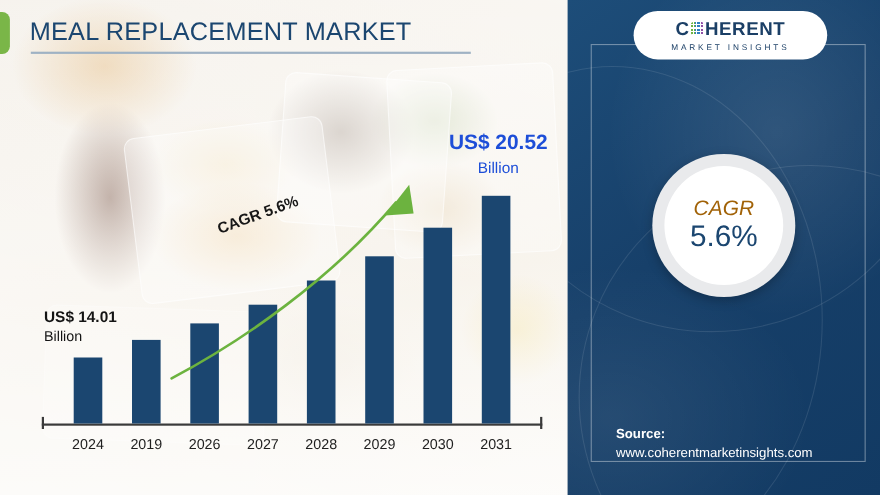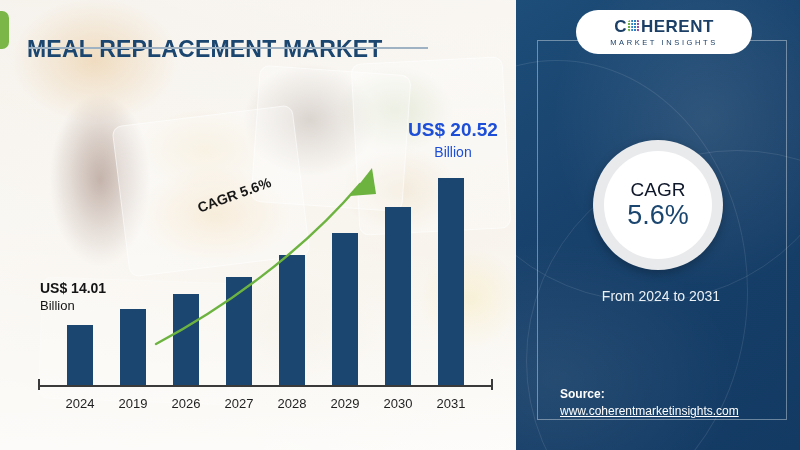--- a/index.html
+++ b/index.html
@@ -46,22 +46,22 @@
   
   .wash{position:absolute;inset:0;background:linear-gradient(to bottom,rgba(255,255,255,.28) 0%,rgba(255,255,255,.46) 55%,rgba(255,255,255,.72) 100%);}
 
   
   .green-tab{
     position:absolute;left:-8px;top:11px;width:17px;height:38px;
     background:#7ab648;border-radius:7px;
   }
   .title{
     position:absolute;left:27px;top:15px;
-    font-size:23px;font-weight:bold;letter-spacing:.2px;
-    color:#1b4670;white-space:nowrap;margin-top:21px;
+    font-size:23px;font-weight:normal;letter-spacing:.2px;
+    color:#1b4670;white-space:nowrap;
   }
   .title-rule{
     position:absolute;left:28px;top:47px;width:400px;height:2px;
     background:#9fb2c4;
   }
 
   
   .chart{position:absolute;left:0;top:0;width:516px;height:450px;}
   .axis-line{position:absolute;left:38px;top:385px;width:455px;height:2px;background:#3a3a3a;}
   .axis-cap{position:absolute;width:2px;height:11px;background:#3a3a3a;top:379px;}
@@ -122,31 +122,31 @@
   .cagr-ring{
     position:absolute;left:77px;top:140px;width:130px;height:130px;
     border-radius:50%;background:#e9eaec;
     box-shadow:0 3px 10px rgba(0,0,0,.25);
   }
   .cagr-disc{
     position:absolute;left:11px;top:11px;width:108px;height:108px;border-radius:50%;
     background:#ffffff;display:flex;flex-direction:column;
     align-items:center;justify-content:center;
   }
-  .cagr-word{font-size:19px;color:#0f172a;line-height:1;}
+  .cagr-word{font-size:19px;color:#a16207;line-height:1;font-style:italic;}
   .cagr-num{font-size:27px;font-weight:normal;color:#1b4670;line-height:1.1;margin-top:2px;}
   .range{
     position:absolute;left:21px;top:288px;width:248px;text-align:center;
     font-size:14px;color:#ecf1f6;
   }
   .source{
     position:absolute;left:44px;top:386px;width:230px;color:#ffffff;line-height:1.45;
   }
   .source .lbl{font-size:12px;font-weight:bold;}
-  .source .url{font-size:12px;text-decoration:underline;}
+  .source .url{font-size:12px;}
 </style>
 </head>
 <body>
 
 <div id="root">
 
   <div class="left-pane">
     <div class="photo"></div>
     <div class="lid a"></div>
     <div class="lid b"></div>
@@ -215,20 +215,19 @@
       <div class="logo-sub">MARKET INSIGHTS</div>
     </div>
 
     <div class="cagr-ring">
       <div class="cagr-disc">
         <div class="cagr-word">CAGR</div>
         <div class="cagr-num">5.6%</div>
       </div>
     </div>
 
-    <div class="range">From 2024 to 2031</div>
 
     <div class="source">
       <div class="lbl">Source:</div>
       <div class="url">www.coherentmarketinsights.com</div>
     </div>
   </div>
 </div>
 
 </body></html>

